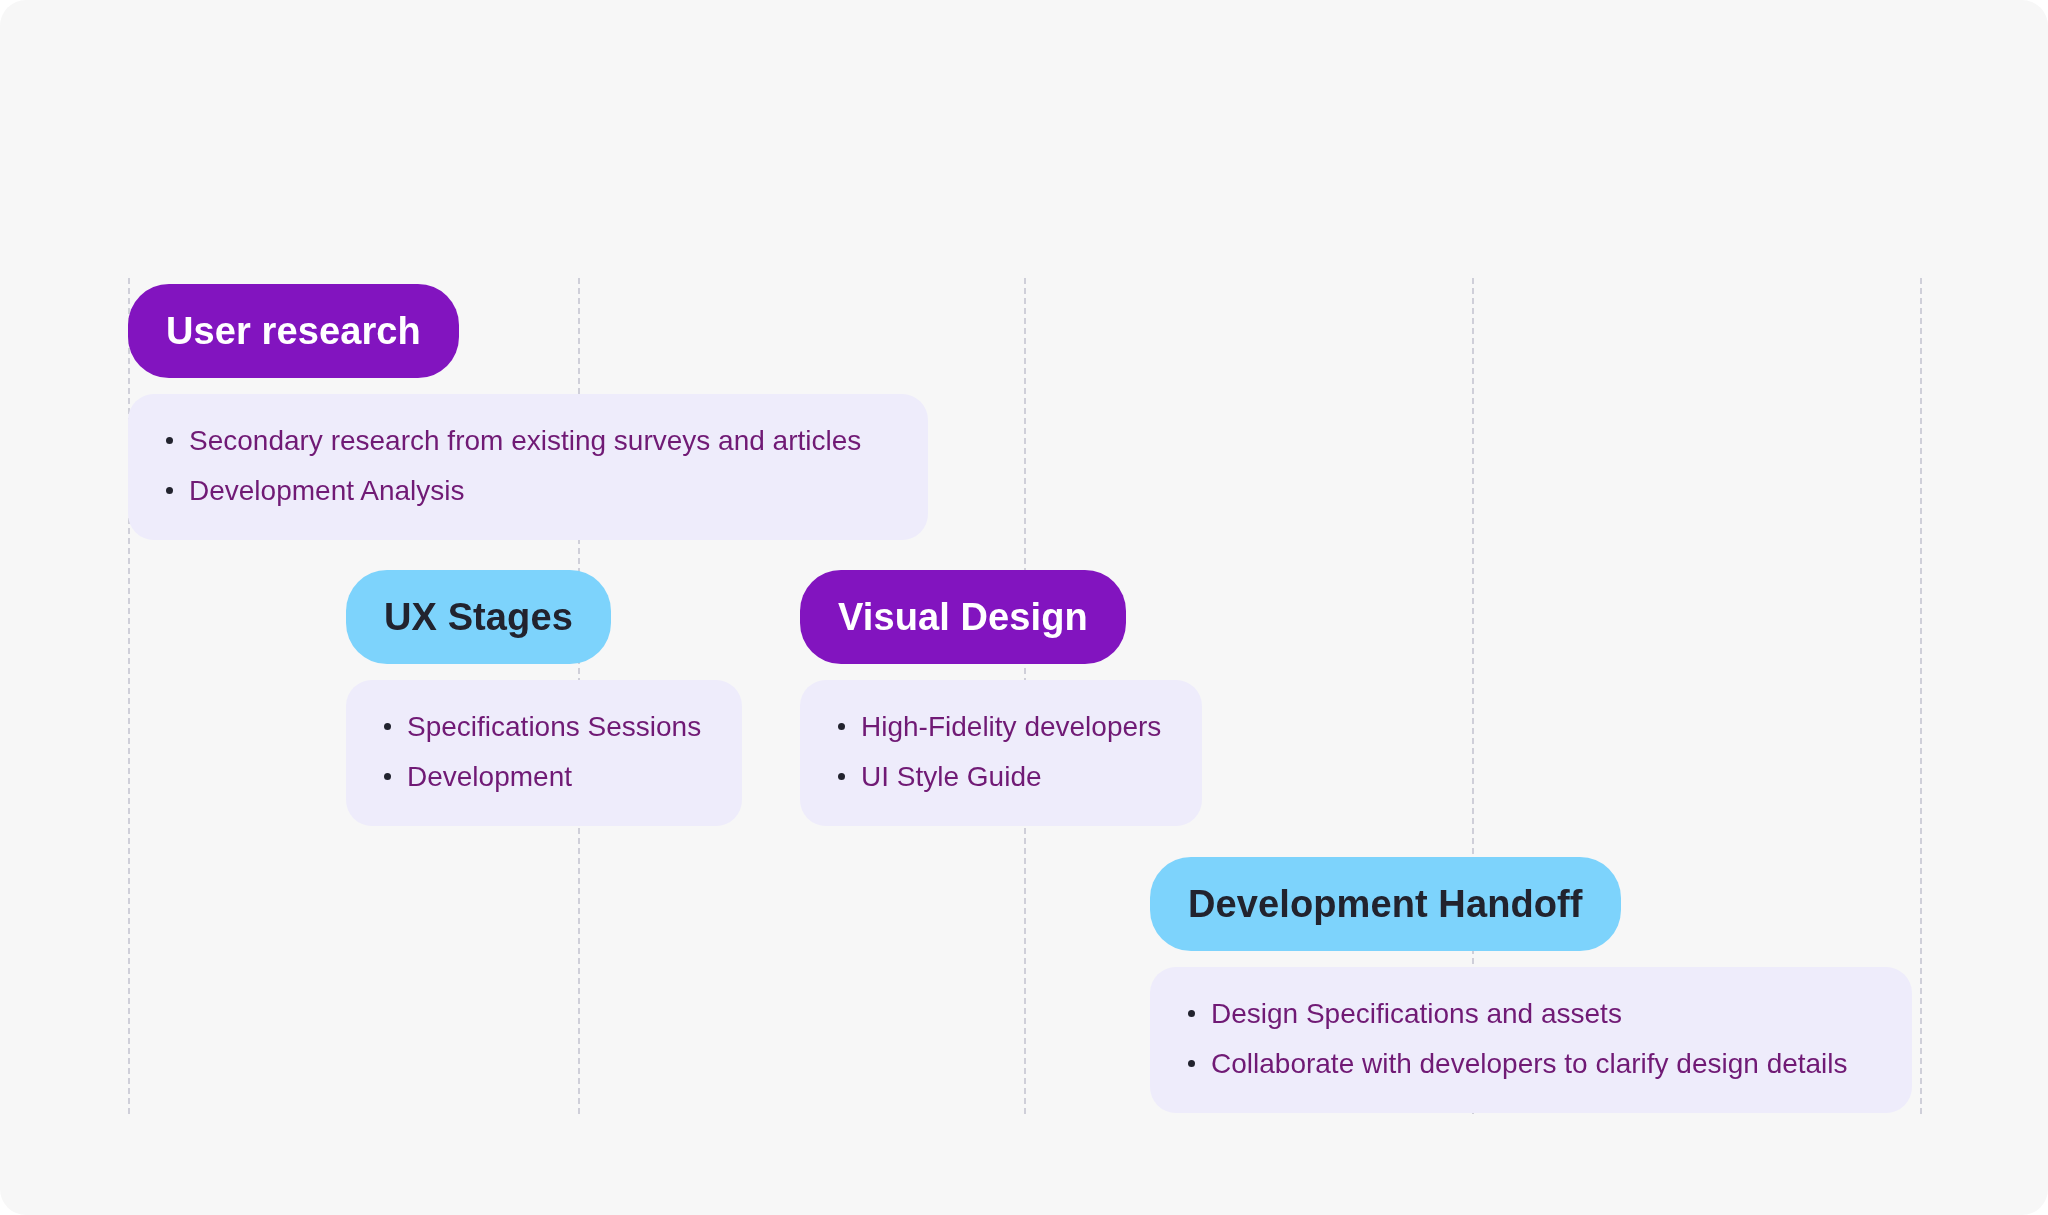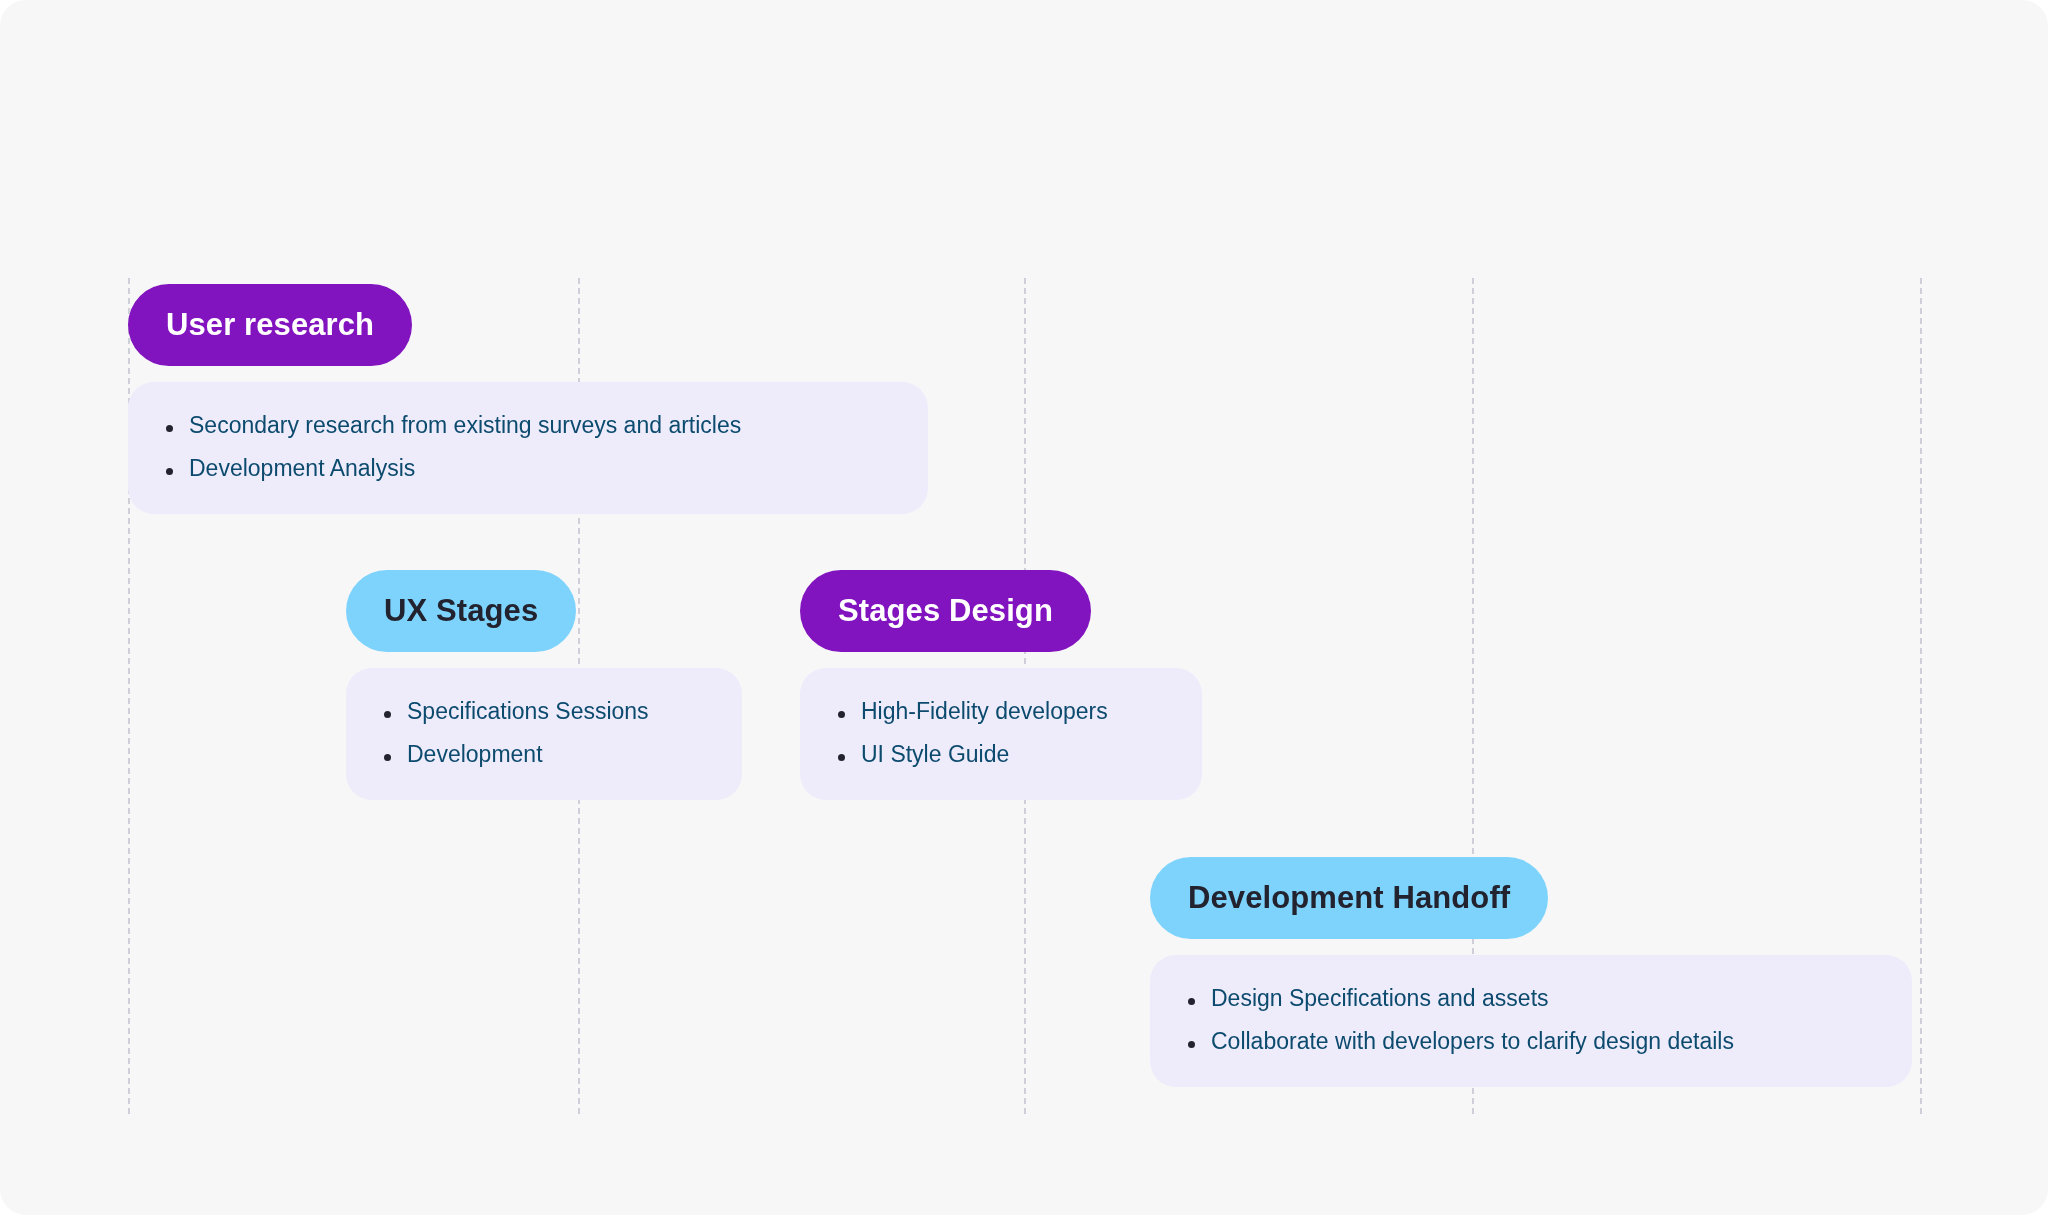--- a/index.html
+++ b/index.html
@@ -57,24 +57,24 @@
   .phase {
     position: absolute;
     z-index: 2;
   }
 
   .phase-pill {
     display: inline-flex;
     align-items: center;
     justify-content: center;
     box-sizing: border-box;
-    height: 82px;
+    height: 94px;
     border-radius: 41px;
     padding: 0 38px;
-    font-size: 31px;
+    font-size: 38px;
     font-weight: 700;
     letter-spacing: 0.1px;
     white-space: nowrap;
   }
   .phase-pill.dark {
     background: #8214bf;
     color: #ffffff;
   }
   .phase-pill.light {
     background: #7dd3fc;
@@ -89,23 +89,23 @@
     margin-top: 16px;
   }
   .bullet-list {
     list-style: none;
     margin: 0;
     padding: 0;
   }
   .bullet-item {
     position: relative;
     padding-left: 27px;
-    font-size: 23px;
+    font-size: 28px;
     line-height: 1.35;
-    color: #0c4a6e;
+    color: #701a75;
     white-space: nowrap;
   }
   .bullet-item + .bullet-item {
     margin-top: 12px;
   }
   .bullet-item::before {
     content: "";
     position: absolute;
     left: 4px;
     top: 15px;
@@ -158,21 +158,21 @@
     <div class="phase-pill light">UX Stages</div>
     <div class="phase-card">
       <ul class="bullet-list">
         <li class="bullet-item">Specifications Sessions</li>
         <li class="bullet-item">Development</li>
       </ul>
     </div>
   </div>
 
   <div class="phase row-wrap" id="phase-2">
-    <div class="phase-pill dark">Stages Design</div>
+    <div class="phase-pill dark">Visual Design</div>
     <div class="phase-card">
       <ul class="bullet-list">
         <li class="bullet-item">High-Fidelity developers</li>
         <li class="bullet-item">UI Style Guide</li>
       </ul>
     </div>
   </div>
 
   <div class="phase row-wrap" id="phase-3">
     <div class="phase-pill light">Development Handoff</div>

